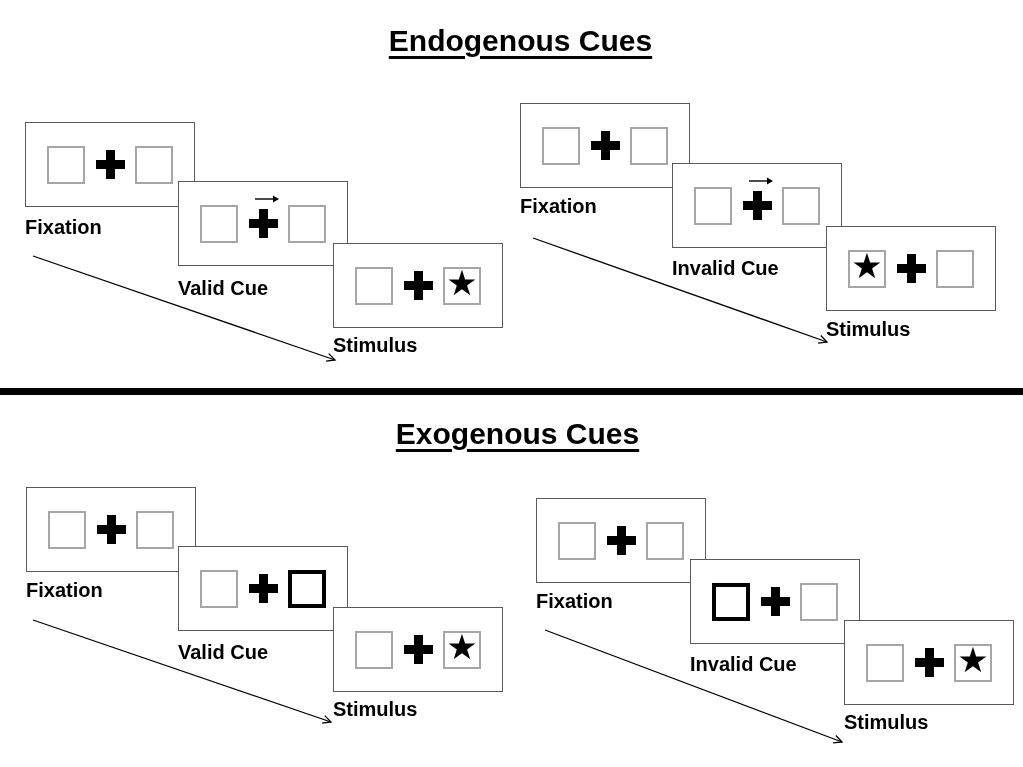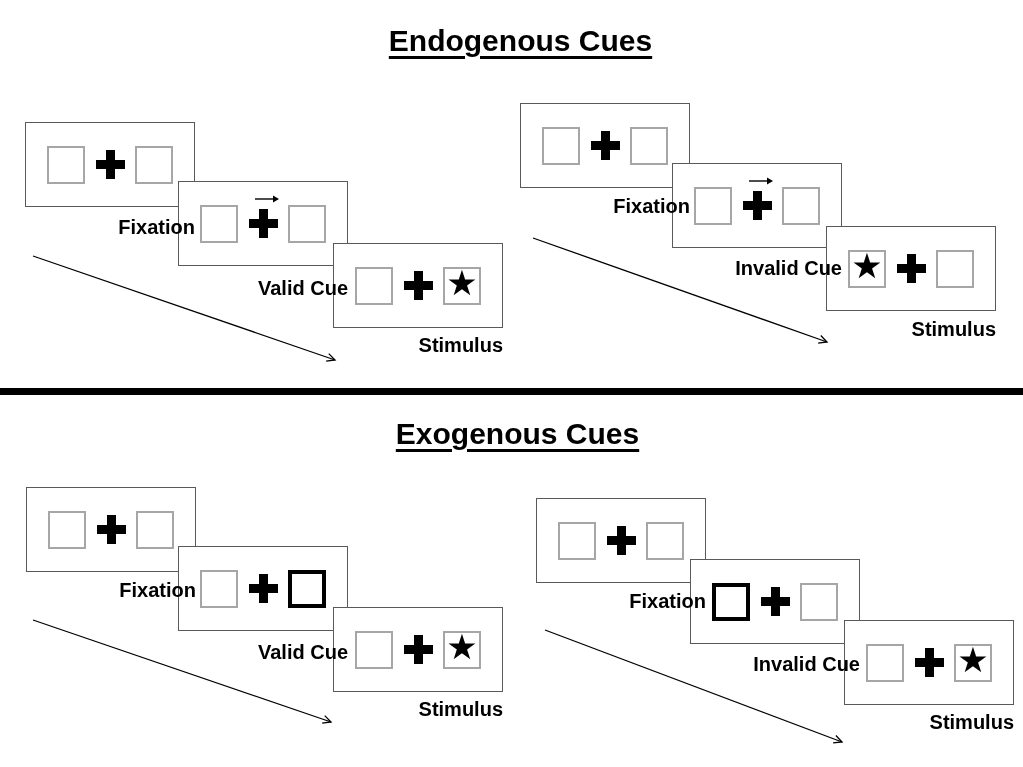--- a/index.html
+++ b/index.html
@@ -81,21 +81,21 @@
   .plus::after {
     content: ""; position: absolute;
     top: 0; left: 10px; width: 9px; height: 29px; background: #000;
   }
   .cue-arrow { position: absolute; left: 5px; top: -16px; }
 
   
   .plabel {
     position: absolute;
     width: 170px;
-    text-align: right;
+    text-align: left;
     font-size: 20px;
     font-weight: bold;
     white-space: nowrap;
     z-index: 4;
   }
 
   
   .tarrow { position: absolute; overflow: visible; }
 
   

